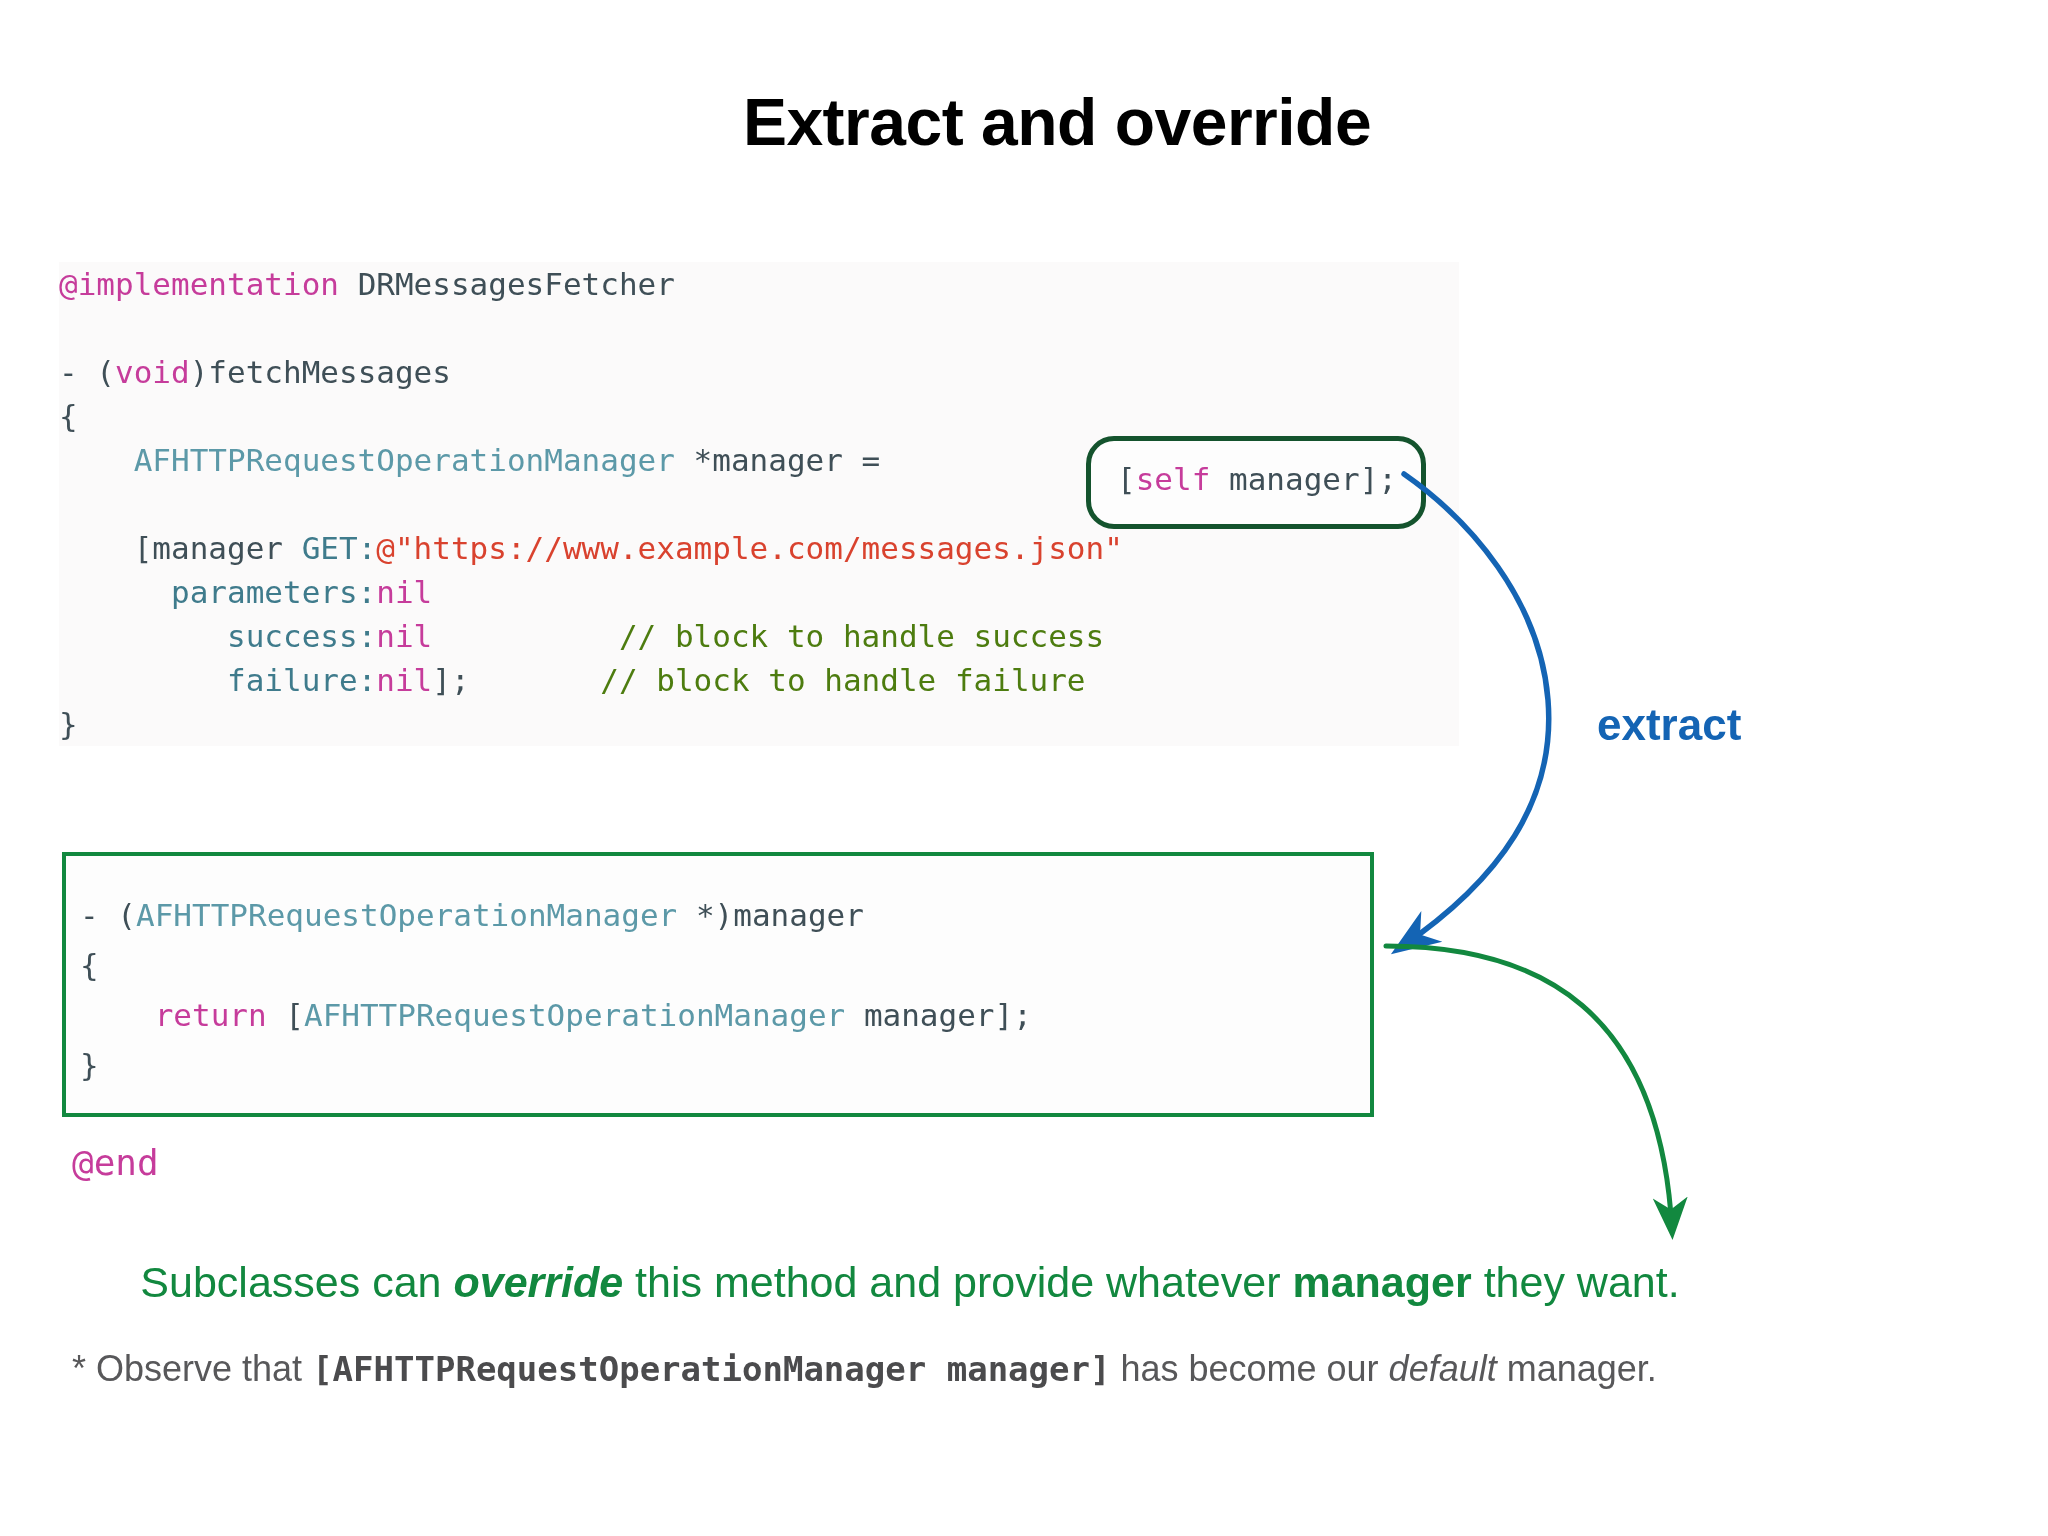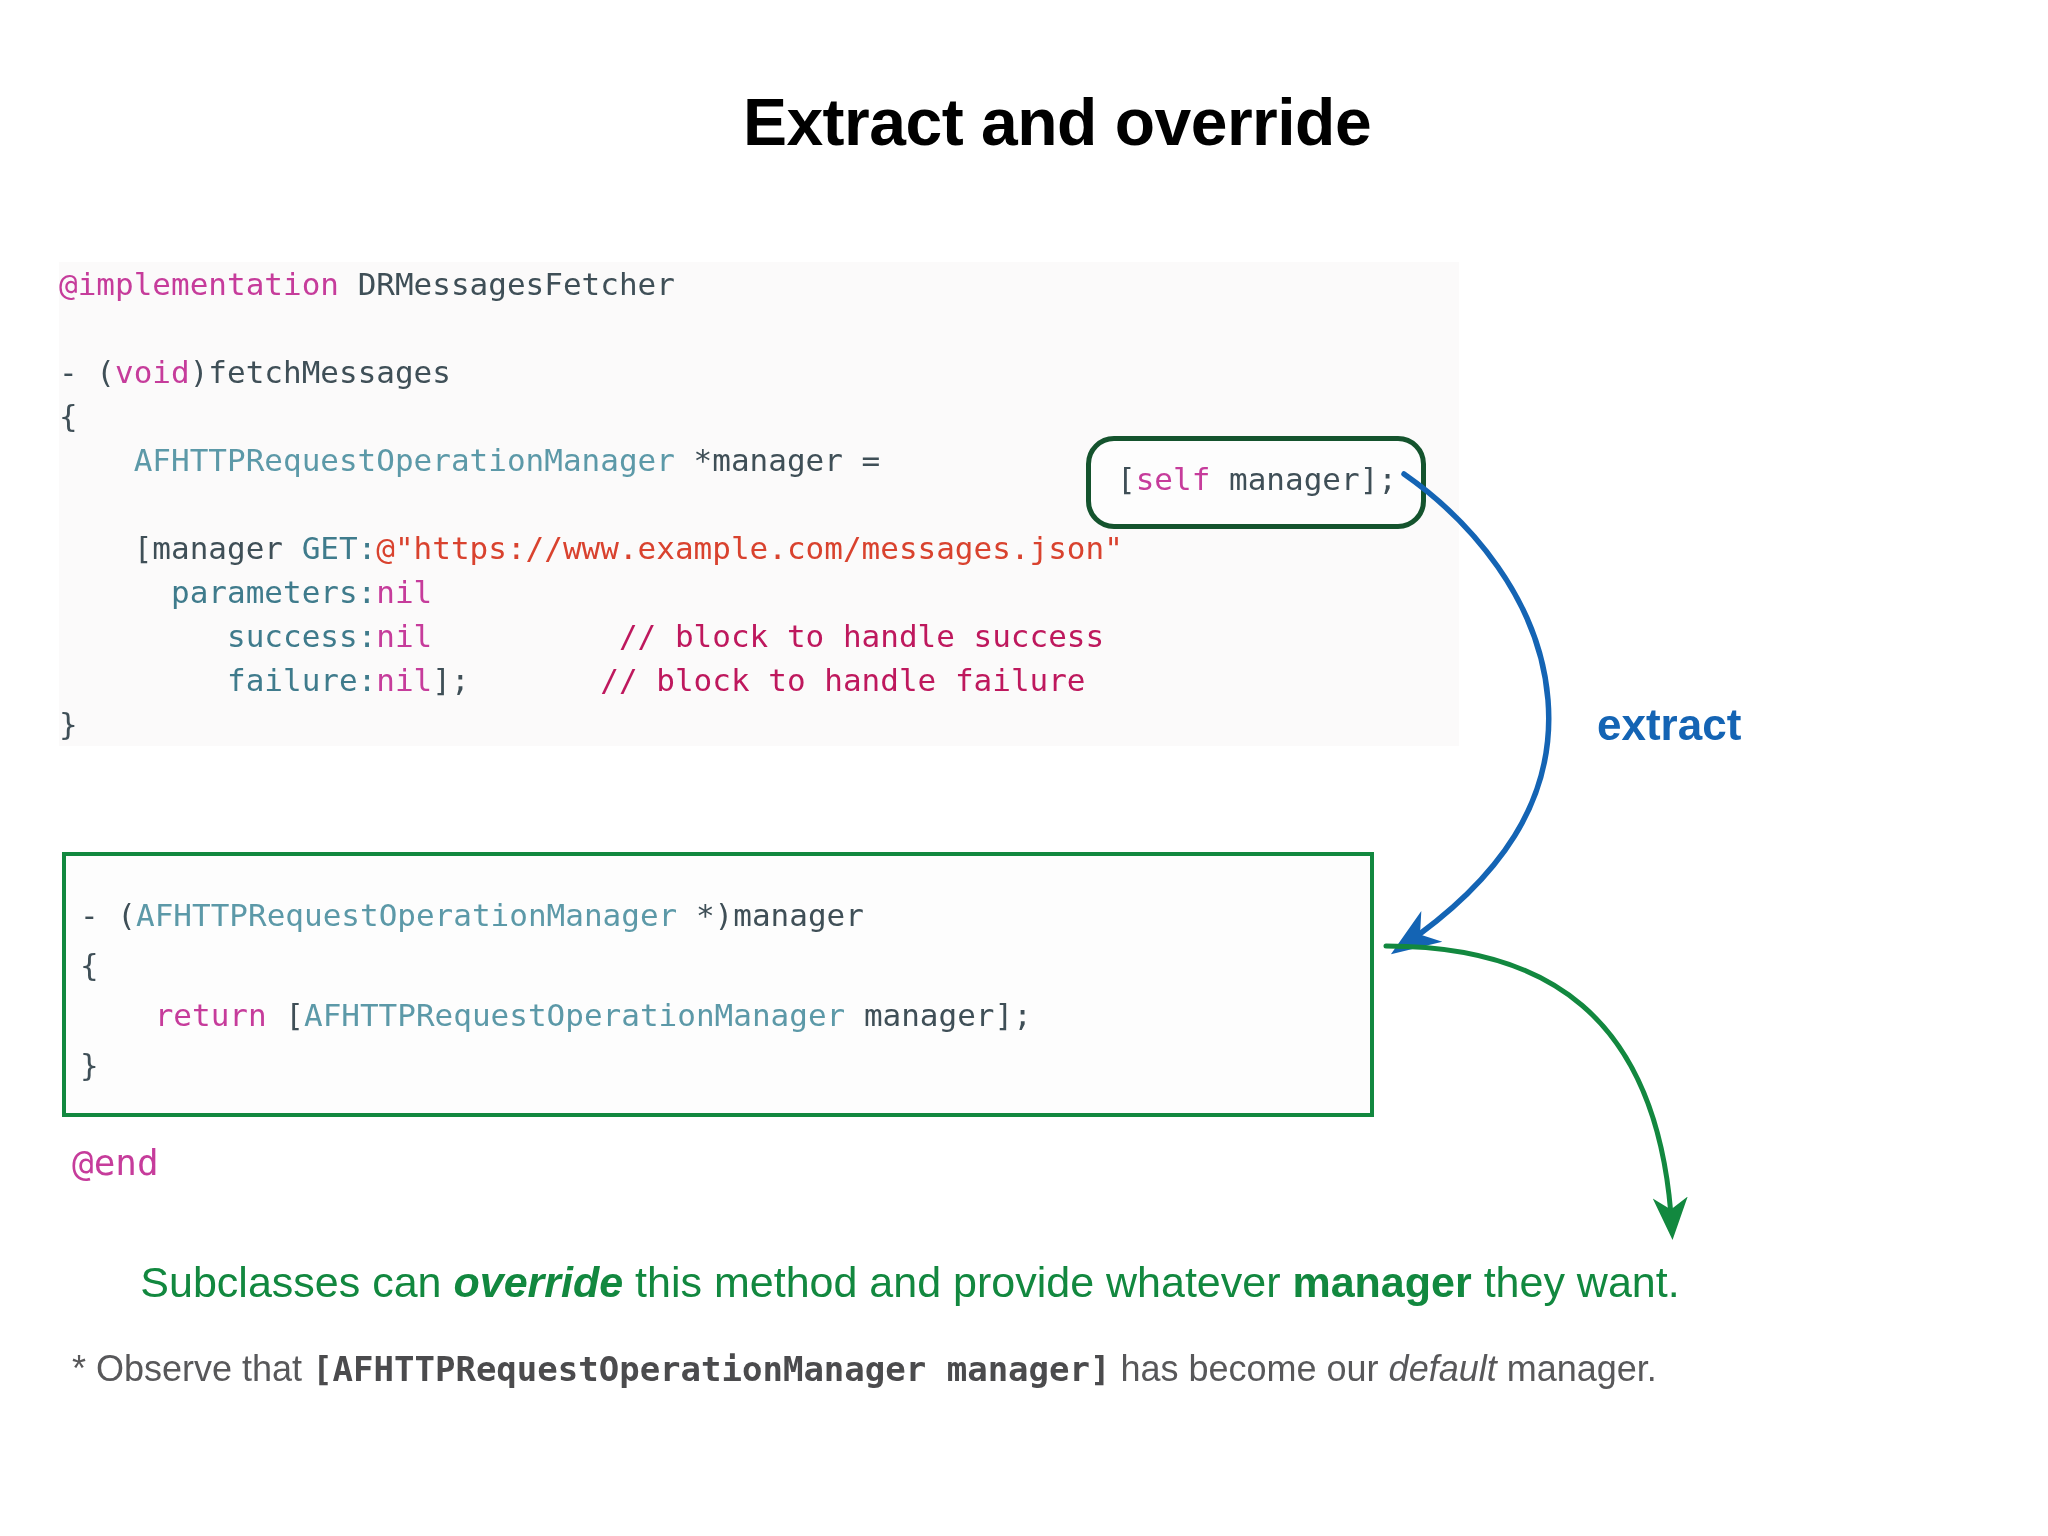--- a/index.html
+++ b/index.html
@@ -43,21 +43,21 @@
     line-height: 44px;
     white-space: pre;
     color: #3f4f57;
   }
   #code-block .line { height: 44px; }
 
   .tk-kw      { color: #c63c9b; }
   .tk-type    { color: #5c99a8; }        
   .tk-plain   { color: #3f4f57; }
   .tk-str     { color: #d9422e; }        
-  .tk-cmt     { color: #be185d; }
+  .tk-cmt     { color: #4d7c0f; }
   .tk-sel     { color: #3f7b8c; text-align: center; }
 
   
   #code-block-2 {
     position: absolute;
     left: 80px;
     top: 890px;
     width: 1280px;
     font-family: "DejaVu Sans Mono", monospace;
     font-size: 31px;

